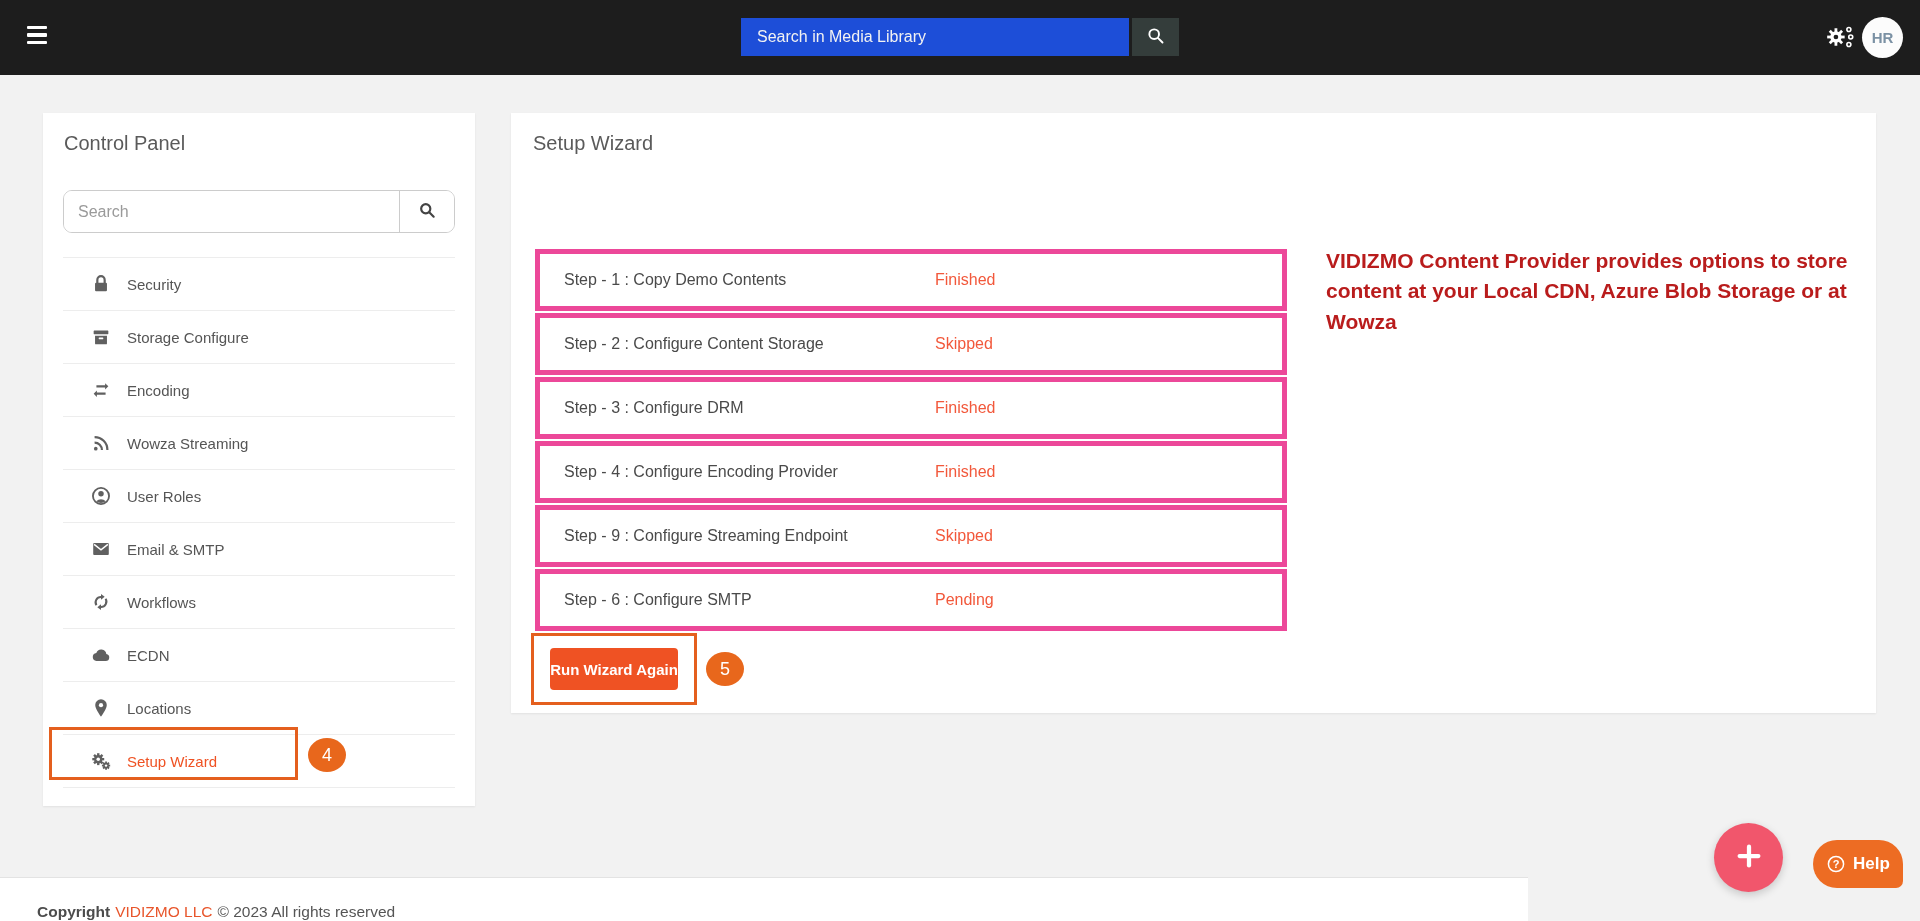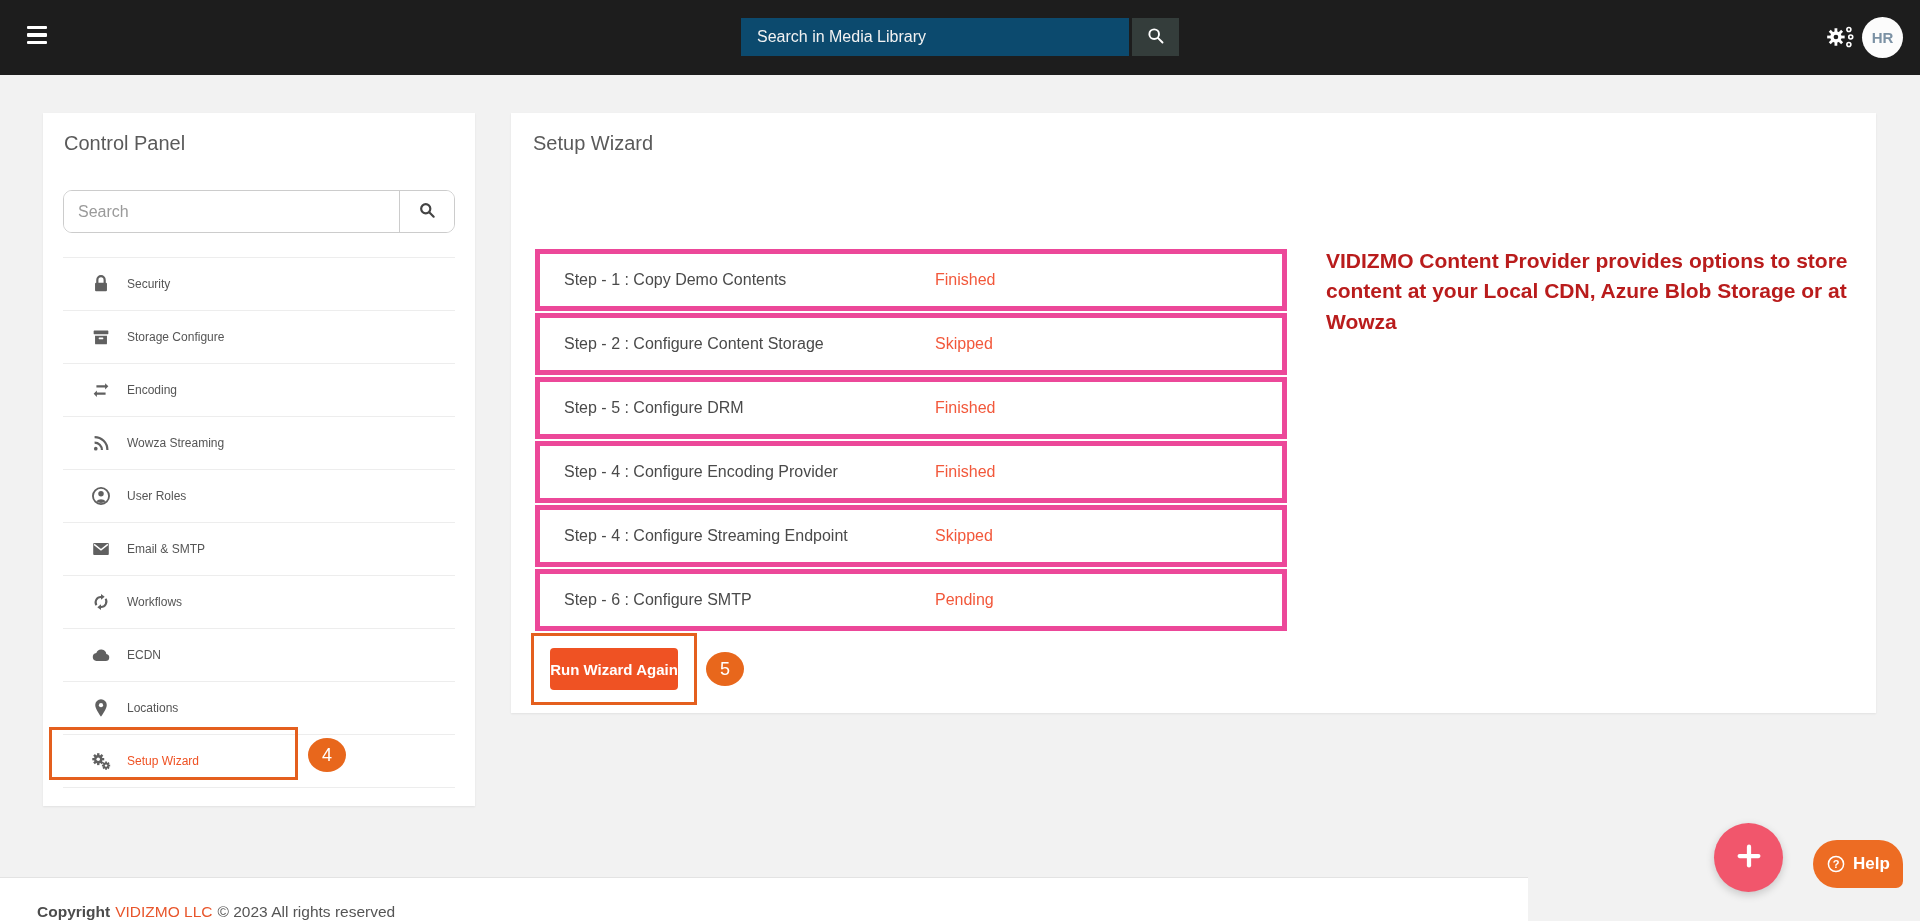--- a/index.html
+++ b/index.html
@@ -4,21 +4,21 @@
 <style>
   * { margin:0; padding:0; box-sizing:border-box; }
   html,body { width:1920px; height:921px; overflow:hidden; }
   body { font-family:"Liberation Sans", sans-serif; background:#f2f2f2; position:relative; }
 
   
   .topbar { position:absolute; left:0; top:0; width:1920px; height:75px; background:#1d1d1d; z-index:10; }
   .hamburger { position:absolute; left:27px; top:26px; width:22px; height:22px; cursor:pointer; }
   .hamburger i { display:block; width:20px; height:3.4px; background:#fff; border-radius:1px; margin-bottom:4px; }
   .top-search { position:absolute; left:741px; top:18px; width:438px; height:38px; display:flex; }
-  .top-search input { flex:1; background:#0c4a6e; border:none; outline:none; color:#fff; font-size:16px; padding:0 16px; font-family:"Liberation Sans",sans-serif; }
+  .top-search input { flex:1; background:#1d4ed8; border:none; outline:none; color:#fff; font-size:16px; padding:0 16px; font-family:"Liberation Sans",sans-serif; }
   .top-search input::placeholder { color:#f2f2f2; opacity:1; }
   .top-search button { width:50px; background:#343d3b; border:none; border-left:3px solid #1d1d1d; cursor:pointer; display:flex; align-items:center; justify-content:center; }
   .top-gears { position:absolute; right:66px; top:23px; width:28px; height:28px; cursor:pointer; }
   .avatar { position:absolute; right:17px; top:17px; width:41px; height:41px; border-radius:50%; background:#fcfcfc; color:#7b91a4; font-weight:bold; font-size:15px; display:flex; align-items:center; justify-content:center; cursor:pointer; }
 
   
   .card { position:absolute; background:#fff; box-shadow:0 1px 2px rgba(0,0,0,0.07); }
   .sidebar-card { left:43px; top:113px; width:432px; height:693px; }
   .main-card { left:511px; top:113px; width:1365px; height:600px; }
   .panel-title { position:absolute; font-size:20px; color:#5a5a5a; }
@@ -26,21 +26,21 @@
   
   .cp-title { left:21px; top:19px; }
   .side-search { position:absolute; left:20px; top:77px; width:392px; height:43px; display:flex; border:1px solid #ccc; border-radius:9px; overflow:hidden; background:#fff; }
   .side-search input { flex:1; border:none; outline:none; font-size:16px; color:#555; padding:0 14px; font-family:"Liberation Sans",sans-serif; }
   .side-search input::placeholder { color:#9a9a9a; opacity:1; }
   .side-search button { width:55px; background:#fff; border:none; border-left:1px solid #ccc; cursor:pointer; display:flex; align-items:center; justify-content:center; }
   .side-menu { position:absolute; left:20px; top:144px; width:392px; border-top:1px solid #ededed; }
   .side-item { height:53px; border-bottom:1px solid #ededed; display:flex; align-items:center; padding-left:27px; cursor:pointer; }
   .item-icon { width:22px; height:22px; flex:0 0 22px; display:flex; align-items:center; justify-content:center; }
   .item-icon svg { width:22px; height:22px; }
-  .item-label { margin-left:15px; font-size:12px; color:#555; }
+  .item-label { margin-left:15px; font-size:15px; color:#555; }
   .side-item.active .item-label { color:#ef5223; }
 
   
   .ann-box { position:absolute; border:3px solid #e45f1e; pointer-events:none; }
   .ann-badge { position:absolute; width:38px; height:34px; border-radius:50%; background:#e8671c; color:#fff; font-size:18px; display:flex; align-items:center; justify-content:center; }
   .sidebar-ann-box { left:6px; top:614px; width:249px; height:53px; }
   .sidebar-ann-badge { left:265px; top:625px; }
   .main-ann-box { left:20px; top:520px; width:166px; height:72px; display:flex; align-items:center; justify-content:center; }
   .main-ann-badge { left:195px; top:539px; }
 
@@ -252,31 +252,31 @@
     <span class="step-label">Step - 1 : Copy Demo Contents</span>
     <span class="step-status">Finished</span>
   </div>
 
   <div class="step-row">
     <span class="step-label">Step - 2 : Configure Content Storage</span>
     <span class="step-status">Skipped</span>
   </div>
 
   <div class="step-row">
-    <span class="step-label">Step - 5 : Configure DRM</span>
+    <span class="step-label">Step - 3 : Configure DRM</span>
     <span class="step-status">Finished</span>
   </div>
 
   <div class="step-row">
     <span class="step-label">Step - 4 : Configure Encoding Provider</span>
     <span class="step-status">Finished</span>
   </div>
 
   <div class="step-row">
-    <span class="step-label">Step - 4 : Configure Streaming Endpoint</span>
+    <span class="step-label">Step - 9 : Configure Streaming Endpoint</span>
     <span class="step-status">Skipped</span>
   </div>
 
   <div class="step-row">
     <span class="step-label">Step - 6 : Configure SMTP</span>
     <span class="step-status">Pending</span>
   </div>
 </div>
 
   <div class="ann-box main-ann-box">

